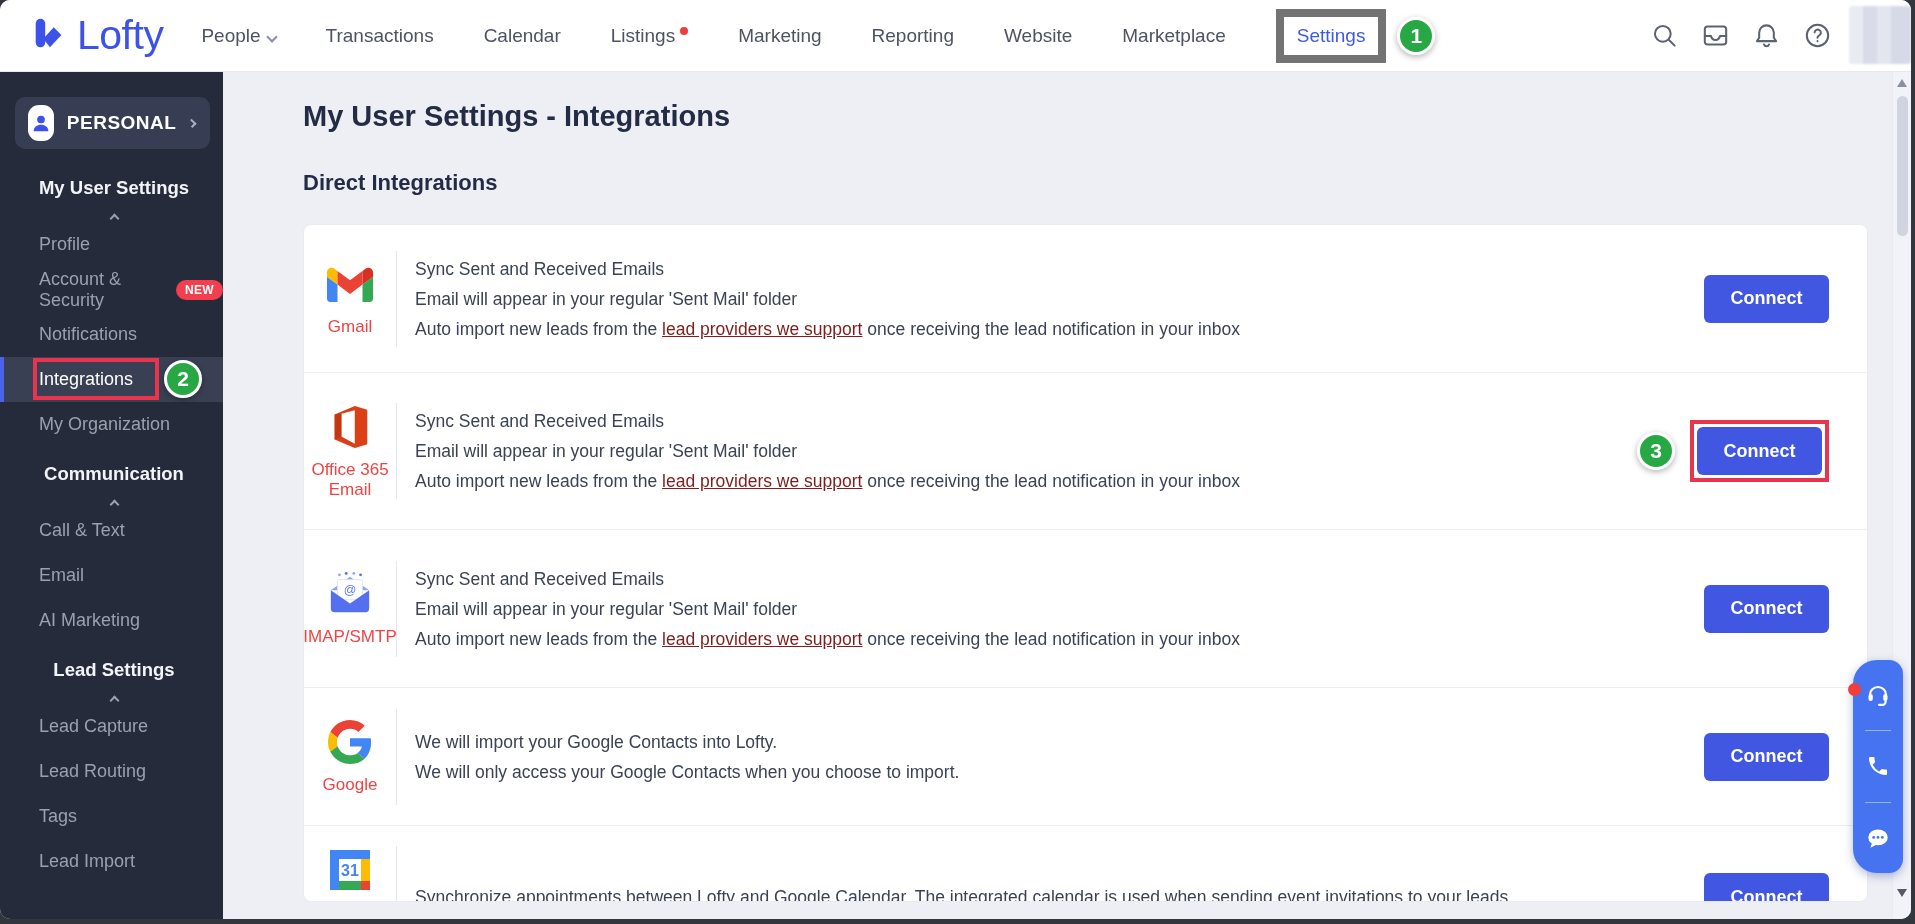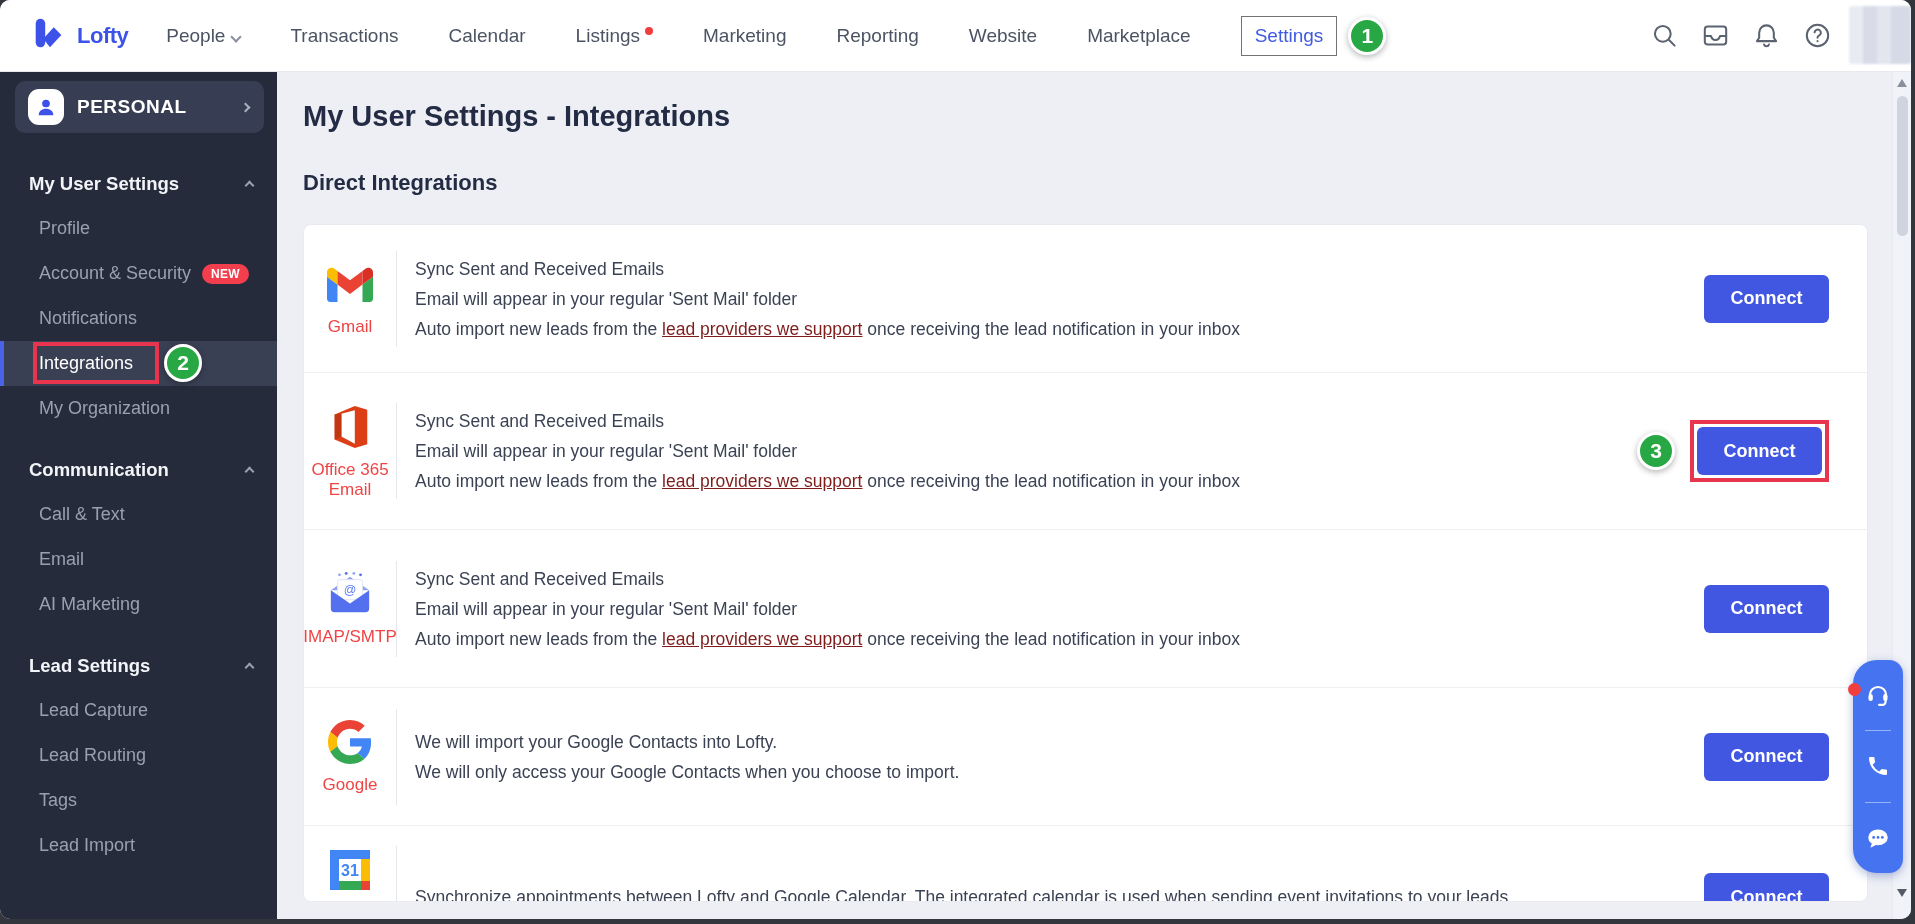--- a/index.html
+++ b/index.html
@@ -3,47 +3,47 @@
 <meta charset="utf-8">
 <style>
   * { box-sizing: border-box; margin: 0; padding: 0; }
   html,body { width:1915px; height:924px; overflow:hidden; }
   body { background:#34363e; font-family:"Liberation Sans", sans-serif; position:relative; }
   #app { position:absolute; left:0; top:0; right:4px; bottom:5px; border-radius:10px; overflow:hidden; background:#edeff4; }
 
   
   header.topnav { position:relative; height:72px; background:#fff; border-bottom:1px solid #e7e9ee; display:flex; align-items:center; padding-left:30px; z-index:6; }
   .brand { display:flex; align-items:center; gap:9px; margin-right:38px; cursor:pointer; }
-  .brand-text { font-size:22px; font-weight:bold; color:#3d52e8; letter-spacing:-0.5px; }
+  .brand-text { font-size:41px; font-weight:normal; color:#3d52e8; letter-spacing:-0.5px; }
   .nav-menu { display:flex; align-items:center; gap:50px; font-size:19px; color:#4c5362; }
   .nav-item { display:flex; align-items:flex-start; gap:7px; cursor:pointer; white-space:nowrap; }
   .nav-item .chev { margin-top:8px; }
   .chev { display:inline-block; width:8px; height:8px; border-right:2px solid #8a90a0; border-bottom:2px solid #8a90a0; }
   .chev.down { transform:rotate(45deg); }
   .chev.up { transform:rotate(-135deg); }
   .chev.right { transform:rotate(-45deg); }
   .red-dot { width:8px; height:8px; background:#f03e3e; border-radius:50%; margin:2px 0 0 -2px; }
   .settings-wrap { display:flex; align-items:center; }
-  .nav-settings { color:#3f5ae0; border:1px solid #737373; padding:8px 13px; cursor:pointer; }
+  .nav-settings { color:#3f5ae0; border:8px solid #737373; padding:8px 13px; cursor:pointer; }
   .badge-green { width:38px; height:38px; min-width:38px; border-radius:50%; background:#28a844; border:3px solid #fff; box-shadow:0 2px 6px rgba(0,0,0,.3); color:#fff; font-weight:bold; font-size:21px; display:flex; align-items:center; justify-content:center; }
   .settings-wrap .badge-green { margin-left:11px; }
   .nav-icons { margin-left:auto; margin-right:80px; display:flex; align-items:center; gap:24px; }
   .icon-btn { width:27px; height:27px; cursor:pointer; }
   .icon-btn svg { width:27px; height:27px; stroke:#5b6270; fill:none; stroke-width:1.8; stroke-linecap:round; stroke-linejoin:round; }
   .avatar-blur { position:absolute; top:6px; right:0; width:62px; height:58px; border-radius:3px;
     background:linear-gradient(90deg,#e9ebf3 0 22%,#d9dce8 22% 45%,#e3e5ef 45% 68%,#d6dae6 68%);
     filter:blur(1px); cursor:pointer; }
 
   
-  aside.sidebar { position:absolute; left:0; top:56px; bottom:0; width:277px; background:#262b3b; z-index:5; }
+  aside.sidebar { position:absolute; left:0; top:72px; bottom:0; width:223px; background:#262b3b; z-index:5; }
   .personal-box { margin:25px 13px 0 15px; height:52px; background:#373d52; border-radius:10px; display:flex; align-items:center; padding:0 15px 0 13px; gap:13px; cursor:pointer; }
   .personal-avatar { width:36px; height:36px; background:#fff; border-radius:11px; display:flex; align-items:center; justify-content:center; }
   .personal-label { color:#fff; font-weight:bold; font-size:19px; letter-spacing:.5px; }
   .personal-box .chev { margin-left:auto; width:7px; height:7px; border-color:#aab0bf; }
-  .side-section-title { display:flex; align-items:center; justify-content:space-between; height:45px; margin-top:16px; padding:0 24px 0 29px; color:#f2f4f8; font-weight:bold; font-size:18.5px; cursor:pointer; }
+  .side-section-title { display:flex; align-items:center; justify-content:space-between; height:45px; margin-top:16px; padding:0 24px 0 29px; color:#f2f4f8; font-weight:bold; font-size:18.5px; cursor:pointer;flex-direction:column; }
   .side-section-title.first { margin-top:28px; }
   .side-section-title .chev { width:7px; height:7px; border-color:#9aa0ad; margin-top:4px; }
   .side-item { position:relative; height:45px; display:flex; align-items:center; padding-left:39px; color:#9aa0ad; font-size:18px; cursor:pointer; }
   .side-item.active { background:#3a4053; color:#fff;text-align:right; }
   .side-item.active::before { content:""; position:absolute; left:0; top:0; bottom:0; width:4px; background:#4b63e8; }
   .new-badge { margin-left:11px; background:#f23e4d; color:#fff; font-size:12px; font-weight:bold; padding:3px 9px; border-radius:11px; letter-spacing:.3px; }
   .ann-box-side { position:absolute; left:33px; top:1px; width:126px; height:42px; border:4px solid #e8354d; pointer-events:none; }
   .badge-side { position:absolute; left:164px; top:3px; }
 
   

